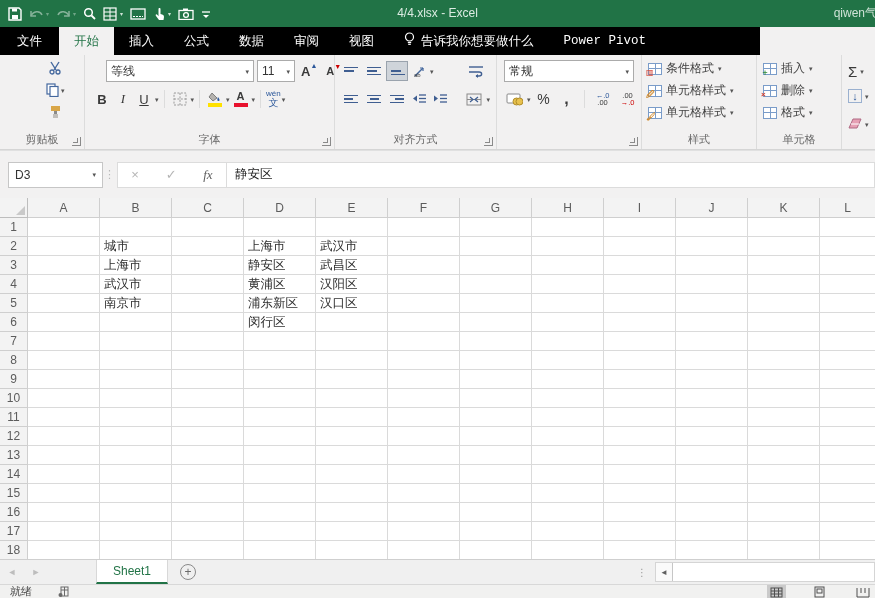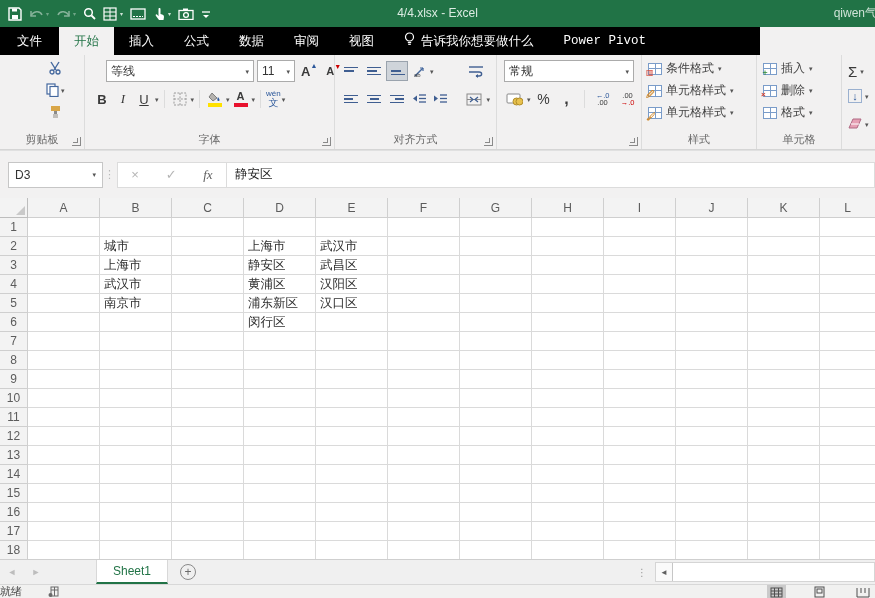--- a/index.html
+++ b/index.html
@@ -139,21 +139,21 @@
     color:#6a6a6a; font-size:12px; line-height:14px; text-align:center; }
   #tabbar-dots { margin-left:auto; display:flex; align-items:center; color:#9a9a9a; font-size:10px; padding:0 8px; }
   #hscroll { width:220px; background:#fafafa; border:1px solid #d5d5d5; margin:2px 0;
     display:flex; align-items:center; }
   #hscroll .ar { width:16px; text-align:center; color:#606060; font-size:8px; }
   #hscroll .thumb { flex:1; height:100%; background:#fff; border-left:1px solid #c6c6c6; }
 
   
   #statusbar { position:absolute; left:0; top:584px; width:875px; height:14px; background:#f1f1f0;
     border-top:1px solid #d8d8d8; display:flex; align-items:center; font-size:11px; color:#4a4a4a; }
-  #status-text { }
+  #status-text { margin-left:10px; }
   #macro-ic { margin-left:26px; display:flex; align-items:center; }
   #view-btns { position:absolute; right:0; top:0; height:14px; display:flex; align-items:center; gap:24px;
     padding-right:2px; }
   .view-btn { display:flex; align-items:center; justify-content:center; height:14px; padding:0 3px; }
   .view-btn.active { background:#cacaca; }
 </style>
 </head>
 <body>
 
 <div id="titlebar">

